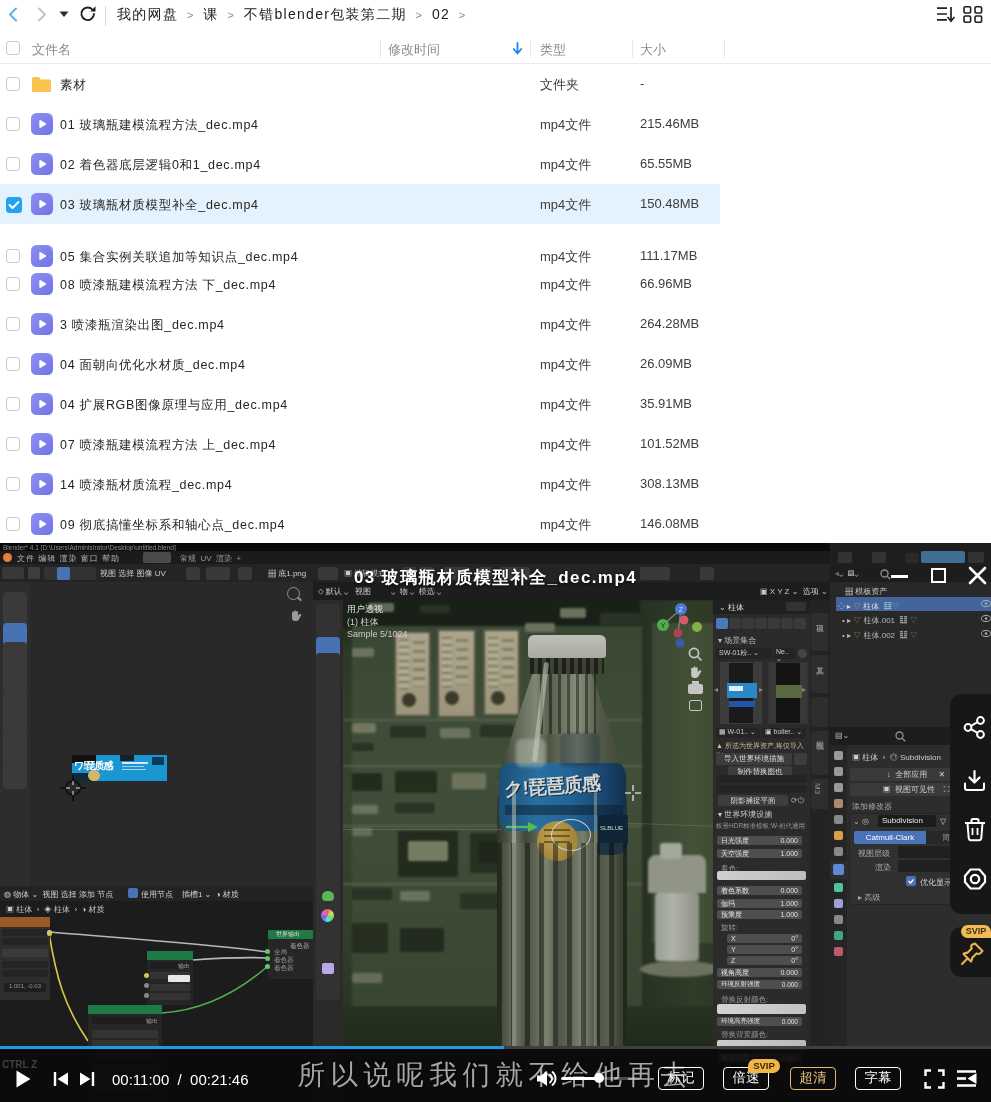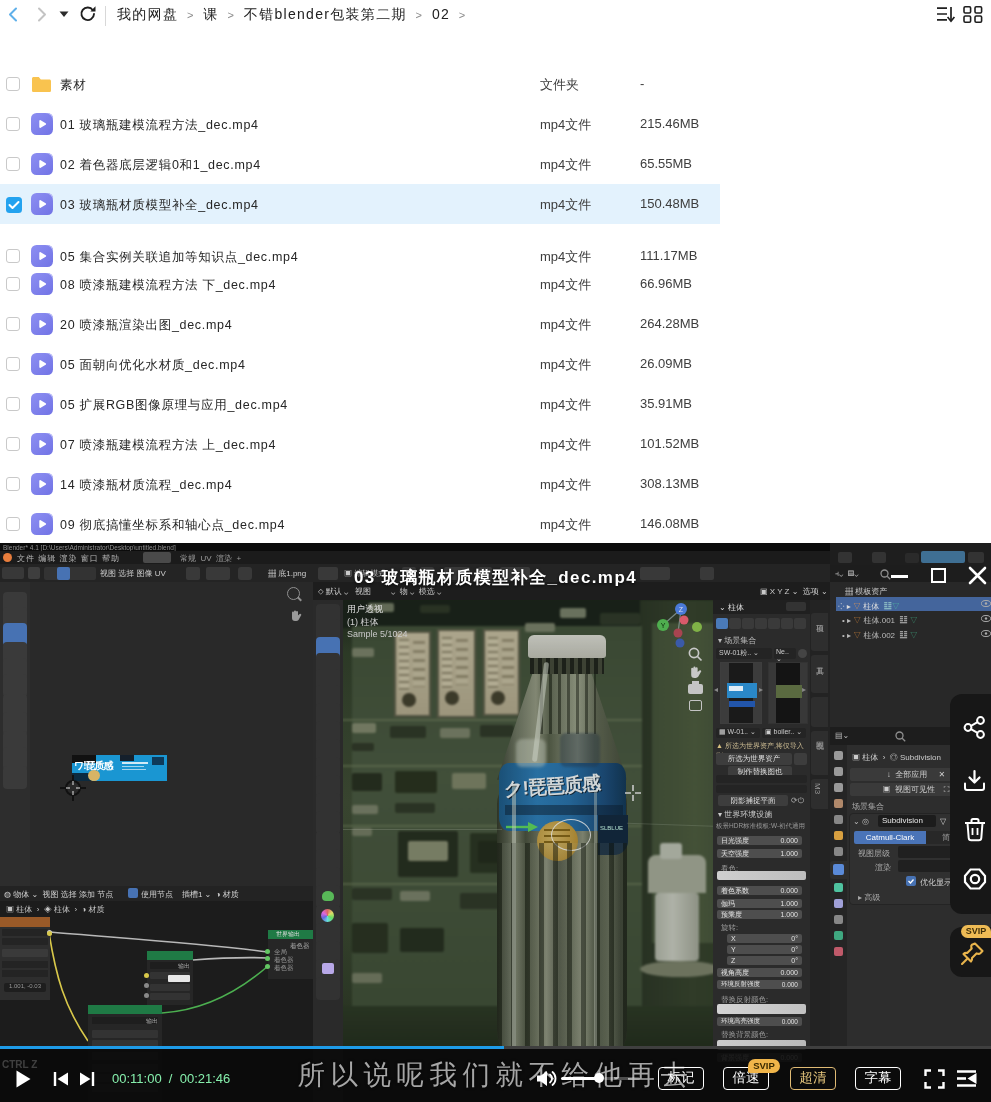--- a/index.html
+++ b/index.html
@@ -63,20 +63,34 @@
     <svg class="abs" style="left:963px;top:6px" width="20" height="17" viewBox="0 0 20 17">
         <g stroke="#1f1f1f" stroke-width="1.6" fill="none">
           <rect x="1" y="0.8" width="6.6" height="6.2" rx="1.2"></rect>
           <rect x="12" y="0.8" width="6.6" height="6.2" rx="1.2"></rect>
           <rect x="1" y="10" width="6.6" height="6.2" rx="1.2"></rect>
           <rect x="12" y="10" width="6.6" height="6.2" rx="1.2"></rect>
         </g>
       </svg>
   </div>
 
+  <div class="abs" id="thead">
+    <div class="abs cb" style="top:8px"></div>
+    <div class="abs hTxt" style="left:32px;top:8px">文件名</div>
+    <div class="abs hTxt" style="left:388px;top:8px">修改时间</div>
+    <svg class="abs" style="left:512px;top:9px" width="11" height="13" viewBox="0 0 11 13">
+        <path d="M5.5 1v9M1.8 7l3.7 4.5L9.2 7" stroke="#1c86f2" stroke-width="1.8" fill="none" stroke-linecap="round" stroke-linejoin="round"></path>
+      </svg>
+    <div class="abs hTxt" style="left:540px;top:8px">类型</div>
+    <div class="abs hTxt" style="left:640px;top:8px">大小</div>
+    <div class="abs vsep" style="left:380px;top:7px"></div>
+    <div class="abs vsep" style="left:530px;top:7px"></div>
+    <div class="abs vsep" style="left:632px;top:7px"></div>
+    <div class="abs vsep" style="left:724px;top:7px"></div>
+  </div>
 
   <div id="rows">
   <div class="abs row" style="top:64px">
         <div class="abs cb"></div>
         <svg class="abs ficon" style="top:12px" width="21" height="17" viewBox="0 0 21 17">
           <path d="M1 2.6C1 1.7 1.7 1 2.6 1h5.2l2 2.4h8.6c.9 0 1.6.7 1.6 1.6v9.4c0 .9-.7 1.6-1.6 1.6H2.6c-.9 0-1.6-.7-1.6-1.6z" fill="#f9c34f"></path>
         </svg>
         <div class="abs fname">素材</div>
         <div class="abs ftype">文件夹</div>
         <div class="abs fsize">-</div>
@@ -176,55 +190,55 @@
           <defs>
             <linearGradient id="vg" x1="0" y1="0" x2="1" y2="1">
               <stop offset="0" stop-color="#8d8ff2"></stop>
               <stop offset="1" stop-color="#7173e5"></stop>
             </linearGradient>
           </defs>
           <rect width="22" height="22" rx="5.5" fill="url(#vg)"></rect>
           <path d="M14 0H16.5A5.5 5.5 0 0 1 22 5.5V8A8 8 0 0 0 14 0Z" fill="#bdbff7"></path>
           <path d="M9.2 8l5 3-5 3z" fill="#fff" stroke="#fff" stroke-width="1.8" stroke-linejoin="round"></path>
         </svg>
-        <div class="abs fname">20 喷漆瓶渲染出图_dec.mp4</div>
+        <div class="abs fname">3 喷漆瓶渲染出图_dec.mp4</div>
         <div class="abs ftype">mp4文件</div>
         <div class="abs fsize">264.28MB</div>
       </div>
   <div class="abs row" style="top:344px">
         <div class="abs cb"></div>
         <svg class="abs ficon" width="22" height="22" viewBox="0 0 22 22">
           <defs>
             <linearGradient id="vg" x1="0" y1="0" x2="1" y2="1">
               <stop offset="0" stop-color="#8d8ff2"></stop>
               <stop offset="1" stop-color="#7173e5"></stop>
             </linearGradient>
           </defs>
           <rect width="22" height="22" rx="5.5" fill="url(#vg)"></rect>
           <path d="M14 0H16.5A5.5 5.5 0 0 1 22 5.5V8A8 8 0 0 0 14 0Z" fill="#bdbff7"></path>
           <path d="M9.2 8l5 3-5 3z" fill="#fff" stroke="#fff" stroke-width="1.8" stroke-linejoin="round"></path>
         </svg>
-        <div class="abs fname">05 面朝向优化水材质_dec.mp4</div>
+        <div class="abs fname">04 面朝向优化水材质_dec.mp4</div>
         <div class="abs ftype">mp4文件</div>
         <div class="abs fsize">26.09MB</div>
       </div>
   <div class="abs row" style="top:384px">
         <div class="abs cb"></div>
         <svg class="abs ficon" width="22" height="22" viewBox="0 0 22 22">
           <defs>
             <linearGradient id="vg" x1="0" y1="0" x2="1" y2="1">
               <stop offset="0" stop-color="#8d8ff2"></stop>
               <stop offset="1" stop-color="#7173e5"></stop>
             </linearGradient>
           </defs>
           <rect width="22" height="22" rx="5.5" fill="url(#vg)"></rect>
           <path d="M14 0H16.5A5.5 5.5 0 0 1 22 5.5V8A8 8 0 0 0 14 0Z" fill="#bdbff7"></path>
           <path d="M9.2 8l5 3-5 3z" fill="#fff" stroke="#fff" stroke-width="1.8" stroke-linejoin="round"></path>
         </svg>
-        <div class="abs fname">05 扩展RGB图像原理与应用_dec.mp4</div>
+        <div class="abs fname">04 扩展RGB图像原理与应用_dec.mp4</div>
         <div class="abs ftype">mp4文件</div>
         <div class="abs fsize">35.91MB</div>
       </div>
   <div class="abs row" style="top:424px">
         <div class="abs cb"></div>
         <svg class="abs ficon" width="22" height="22" viewBox="0 0 22 22">
           <defs>
             <linearGradient id="vg" x1="0" y1="0" x2="1" y2="1">
               <stop offset="0" stop-color="#8d8ff2"></stop>
               <stop offset="1" stop-color="#7173e5"></stop>
@@ -575,21 +589,21 @@
         <div class="v" style="left:768px;top:119px;width:40px;height:62px;background:#141414;border:1px solid #333"></div>
         <div class="v" style="left:769px;top:120px;width:7px;height:60px;background:#383838"></div>
         <div class="v" style="left:800px;top:120px;width:7px;height:60px;background:#383838"></div>
         <div class="v" style="left:776px;top:142px;width:26px;height:13px;background:#5a6a40"></div>
         <div class="v t8" style="left:714px;top:142px;color:#888">◂</div>
         <div class="v t8" style="left:759px;top:142px;color:#888">▸</div>
         <div class="v t8" style="left:802px;top:142px;color:#888">▸</div>
         <div class="v" style="left:716px;top:185px;width:44px;height:10px;background:#242424;border-radius:2px;font-size:7px;color:#ccc;padding-left:3px">▦ W-01.. ⌄</div>
         <div class="v" style="left:762px;top:185px;width:44px;height:10px;background:#242424;border-radius:2px;font-size:7px;color:#ccc;padding-left:3px">▣ boiler.. ⌄</div>
         <div class="v" style="left:716px;top:198px;width:92px;font-size:7px;color:#c8b890"><span style="color:#d8c080">▲</span> 所选为世界资产,将仅导入剩..</div>
-        <div class="v" style="left:716px;top:210px;width:76px;height:12px;background:#3d3d3d;border-radius:2px;font-size:7.5px;color:#ddd;text-align:center;line-height:12px">所选为世界资产</div>
+        <div class="v" style="left:716px;top:210px;width:76px;height:12px;background:#3d3d3d;border-radius:2px;font-size:7.5px;color:#ddd;text-align:center;line-height:12px">导入世界环境描施</div>
         <div class="v" style="left:794px;top:210px;width:13px;height:12px;background:#3d3d3d;border-radius:2px"></div>
         <div class="v" style="left:728px;top:223px;width:64px;height:11px;background:#3d3d3d;border-radius:2px;font-size:7.5px;color:#ddd;text-align:center;line-height:11px">制作替换图也</div>
         <div class="v" style="left:716px;top:232px;width:91px;height:8px;background:#242424;border-radius:2px"></div>
         <div class="v" style="left:716px;top:242px;width:91px;height:8px;background:#242424;border-radius:2px"></div>
         <div class="v" style="left:718px;top:252px;width:70px;height:11px;background:#3d3d3d;border-radius:2px;font-size:7.5px;color:#ddd;text-align:center;line-height:11px">阴影捕捉平面</div>
         <div class="v t8" style="left:791px;top:253px;color:#aaa">⟳⏻</div>
         <div class="v t8" style="left:718px;top:266px;color:#ccc">▾ 世界环境设施</div>
         <div class="v" style="left:716px;top:279px;width:92px;font-size:6.5px;color:#999">板景HDR标准模板:W-初代通用</div>
         <div class="nr" style="top:293px">
           <span>日光强度</span>
@@ -707,21 +721,21 @@
         <div class="v" style="left:830px;top:318px;width:17px;height:18px;background:#2d2d2d;border-radius:3px 0 0 3px"></div>
         <div class="v" style="left:833px;top:321px;width:11px;height:11px;background:#5a8ad8;border-radius:2px"></div>
         <div class="v" style="left:834px;top:340px;width:9px;height:9px;background:#4fc3a0;border-radius:2px"></div>
         <div class="v" style="left:834px;top:356px;width:9px;height:9px;background:#a0a0d8;border-radius:2px"></div>
         <div class="v" style="left:834px;top:372px;width:9px;height:9px;background:#888;border-radius:2px"></div>
         <div class="v" style="left:834px;top:388px;width:9px;height:9px;background:#3fa880;border-radius:2px"></div>
         <div class="v" style="left:834px;top:404px;width:9px;height:9px;background:#c05a6a;border-radius:2px"></div>
         <div class="v t8" style="left:852px;top:209px;color:#ccc">▣ 柱体 &nbsp;›&nbsp; ◎ Subdivision</div>
         <div class="v" style="left:850px;top:225px;width:132px;height:13px;background:#3a3a3a;border-radius:2px;font-size:8px;color:#ccc;text-align:center;line-height:13px">↓ &nbsp;全部应用&nbsp;&nbsp;&nbsp;&nbsp;&nbsp;✕</div>
         <div class="v" style="left:850px;top:240px;width:132px;height:13px;background:#3a3a3a;border-radius:2px;font-size:8px;color:#ccc;text-align:center;line-height:13px">▣ &nbsp;视图可见性&nbsp;&nbsp;&nbsp;&nbsp;⛶</div>
-        <div class="v t8" style="left:852px;top:258px;color:#aaa">场景集合</div>
+        <div class="v t8" style="left:852px;top:258px;color:#aaa">添加修改器</div>
         <div class="v" style="left:849px;top:270px;width:138px;height:92px;background:#303030;border:1px solid #242424;border-radius:4px"></div>
         <div class="v t8" style="left:853px;top:274px;color:#bbb">⌄ ◎</div>
         <div class="v" style="left:878px;top:272px;width:58px;height:12px;background:#1c1c1c;border-radius:2px;font-size:8px;color:#e8e8e8;padding:1px 0 0 4px">Subdivision</div>
         <div class="v t8" style="left:940px;top:274px;color:#ccc">▽</div>
         <div class="v" style="left:952px;top:273px;width:11px;height:11px;background:#4772b3;border-radius:2px"></div>
         <div class="v" style="left:965px;top:273px;width:16px;height:11px;background:#4772b3;border-radius:2px"></div>
         <div class="v" style="left:854px;top:288px;width:72px;height:13px;background:#4a74b8;border-radius:2px 0 0 2px;font-size:8px;color:#fff;text-align:center;line-height:13px">Catmull-Clark</div>
         <div class="v" style="left:926px;top:288px;width:56px;height:13px;background:#282828;border-radius:0 2px 2px 0;font-size:8px;color:#999;text-align:center;line-height:13px">简单型</div>
         <div class="v t8" style="left:858px;top:305px;color:#aaa">视图层级</div>
         <div class="v" style="left:898px;top:303px;width:84px;height:12px;background:#202020;border-radius:2px;font-size:8px;color:#ddd;text-align:right;padding-right:5px">2</div>
@@ -792,21 +806,21 @@
           <path d="M1.5 1.5l14 8.5-14 8.5z" fill="#fff"></path>
         </svg>
         <svg class="v" style="left:53px;top:528px;z-index:6" width="16" height="16" viewBox="0 0 16 16">
           <path d="M2 1v14" stroke="#fff" stroke-width="2.4"></path>
           <path d="M15 1.5v13L4.5 8z" fill="#fff"></path>
         </svg>
         <svg class="v" style="left:79px;top:528px;z-index:6" width="16" height="16" viewBox="0 0 16 16">
           <path d="M14 1v14" stroke="#fff" stroke-width="2.4"></path>
           <path d="M1 1.5v13L11.5 8z" fill="#fff"></path>
         </svg>
-        <div class="v" style="left:112px;top:528px;z-index:6;font-size:13px;color:#86efac">00:11:00&nbsp; / &nbsp;00:21:46</div>
+        <div class="v" style="left:112px;top:528px;z-index:6;font-size:15px;color:#ffffff">00:11:00&nbsp; / &nbsp;00:21:46</div>
         <svg class="v" style="left:536px;top:526px;z-index:6" width="21" height="19" viewBox="0 0 21 19">
           <path d="M1 6.5h4L11 2v15l-6-4.5H1z" fill="#fff"></path>
           <path d="M14 5.5a5 5 0 0 1 0 8M16.5 3a8.5 8.5 0 0 1 0 13" stroke="#fff" stroke-width="1.8" fill="none" stroke-linecap="round"></path>
         </svg>
         <div class="v" style="left:561px;top:534px;z-index:6;width:37px;height:2.6px;background:#fff;border-radius:2px"></div>
         <div class="v" style="left:594px;top:530px;z-index:6;width:10px;height:10px;border-radius:50%;background:#fff"></div>
         <div class="v" style="left:604px;top:534px;z-index:6;width:36px;height:2.6px;background:rgba(255,255,255,.28);border-radius:2px"></div>
         <div class="btn" style="left:658px;top:524px;z-index:6">标记</div>
         <div class="btn" style="left:723px;top:524px;z-index:6">倍速</div>
         <div class="v" style="left:748px;top:516px;z-index:6;width:32px;height:14px;background:#f0b54a;border-radius:8px 8px 8px 2px;font-size:9.5px;font-weight:bold;color:#3a2a00;text-align:center;line-height:14px">SVIP</div>

